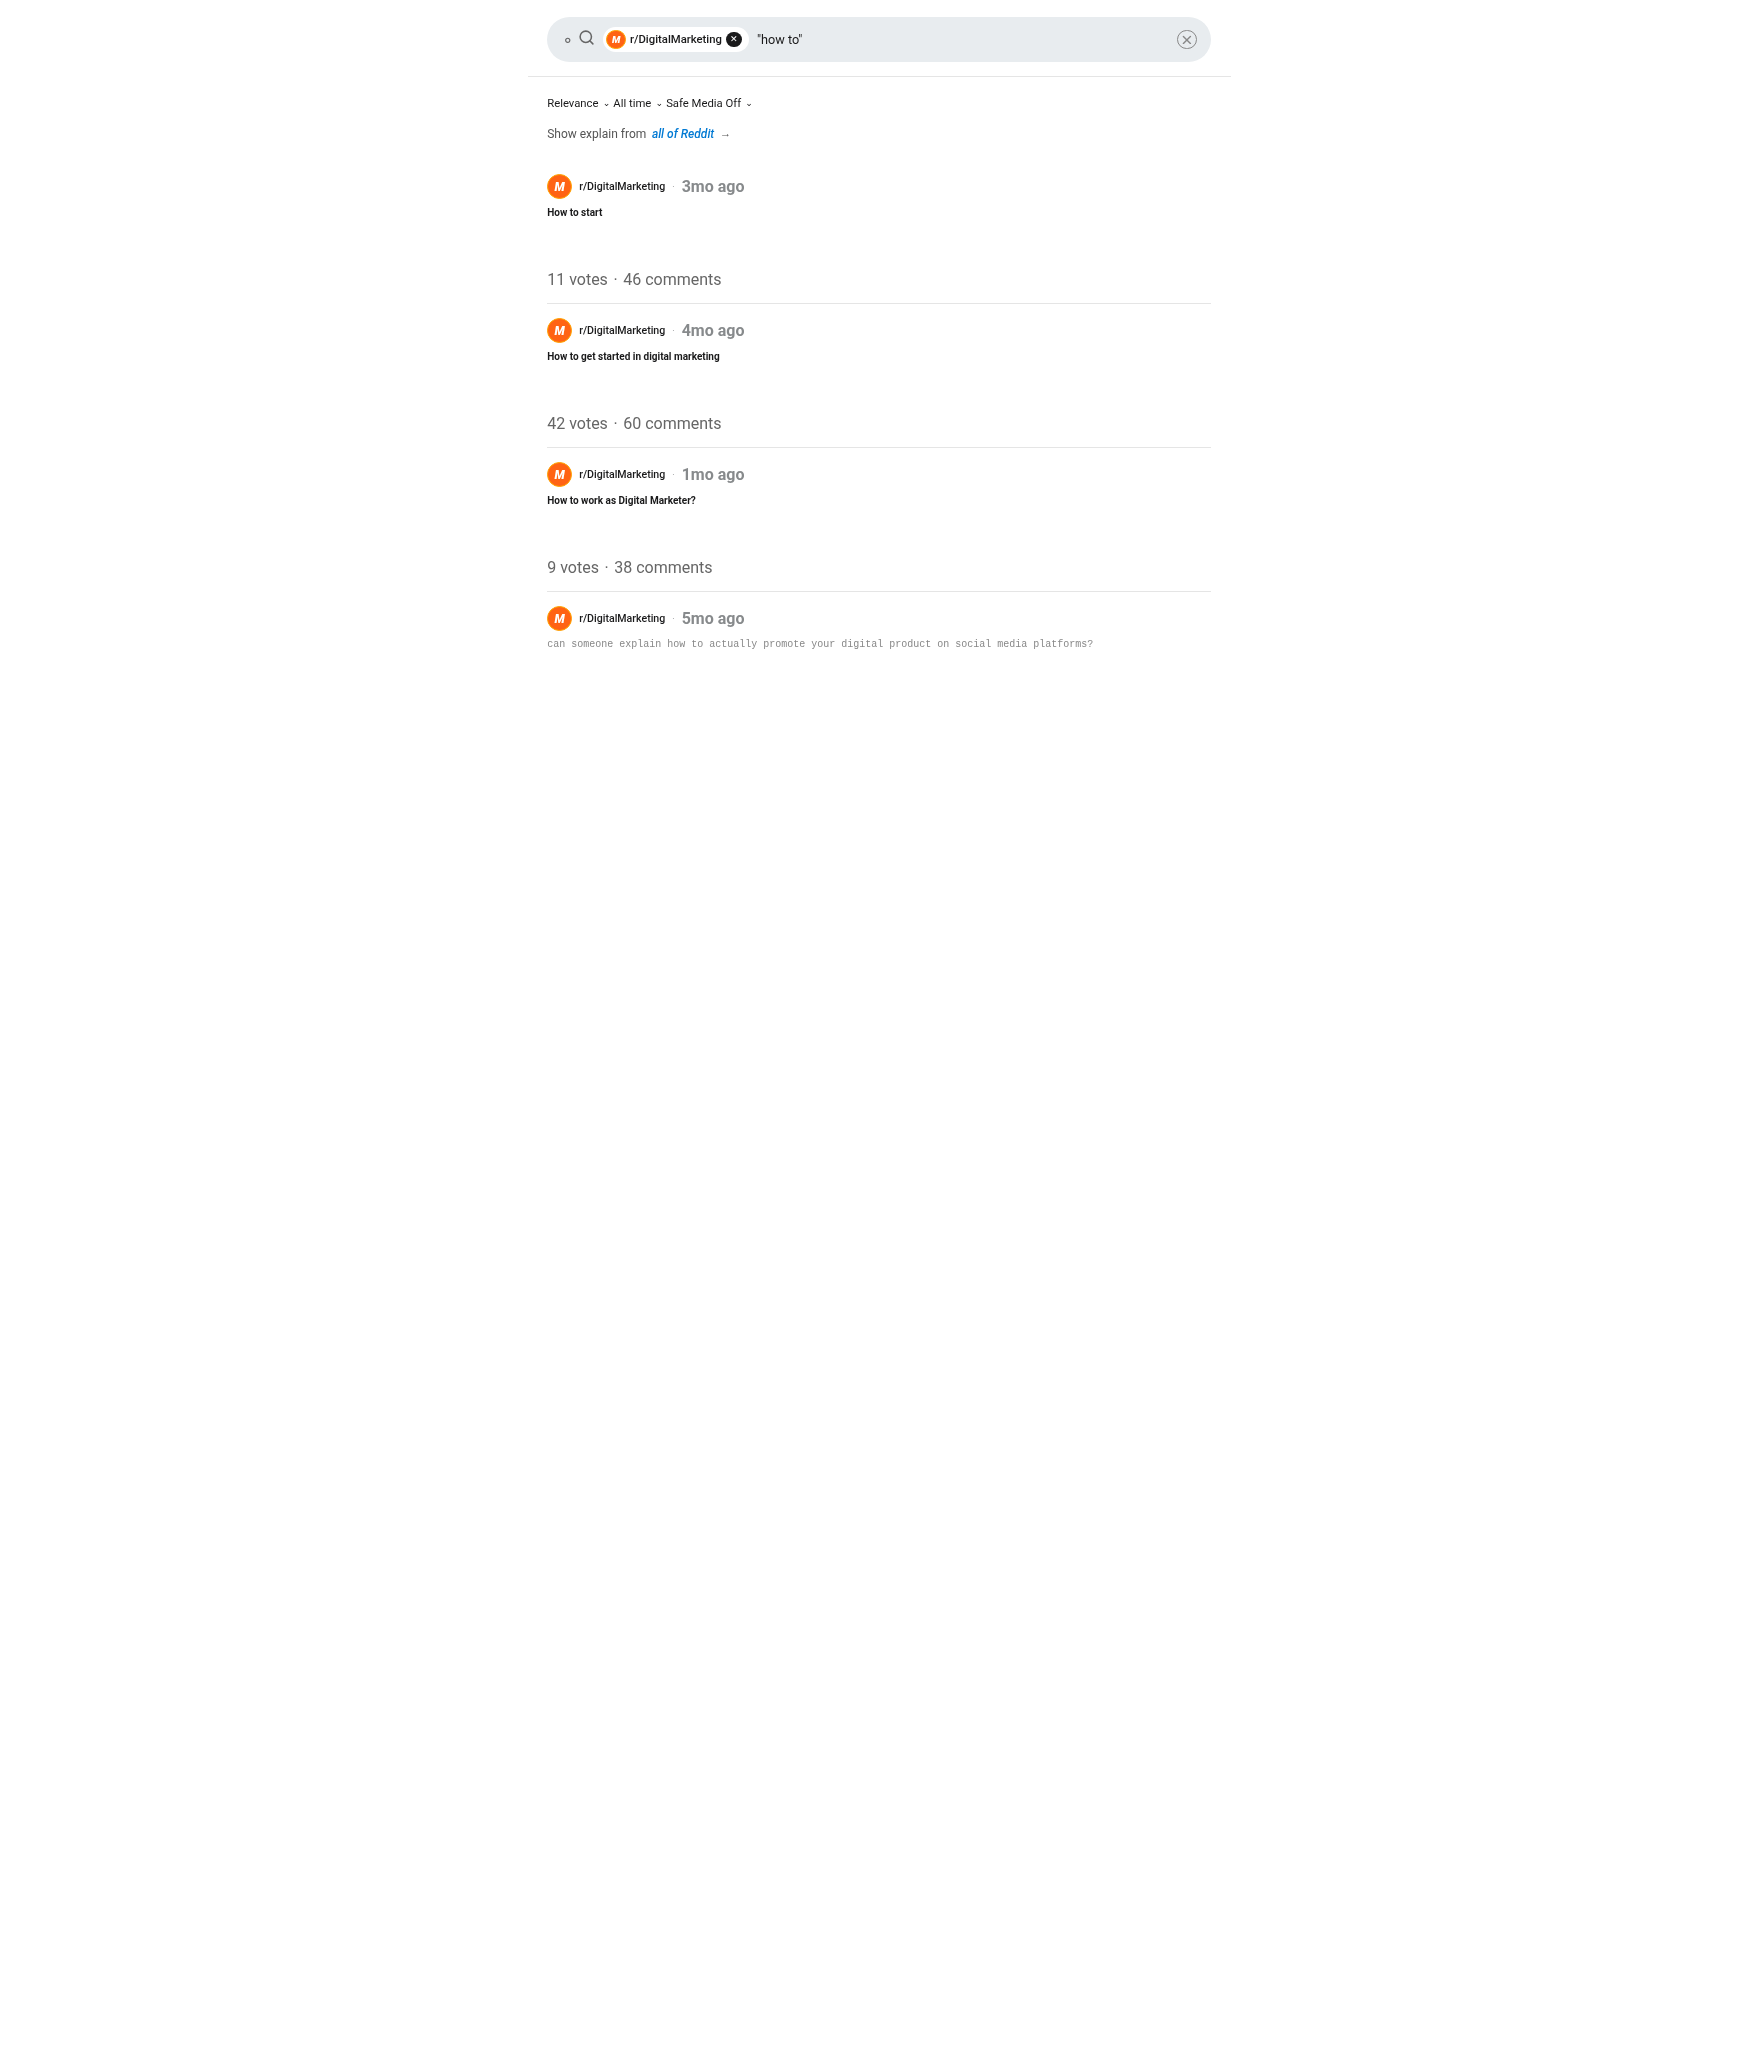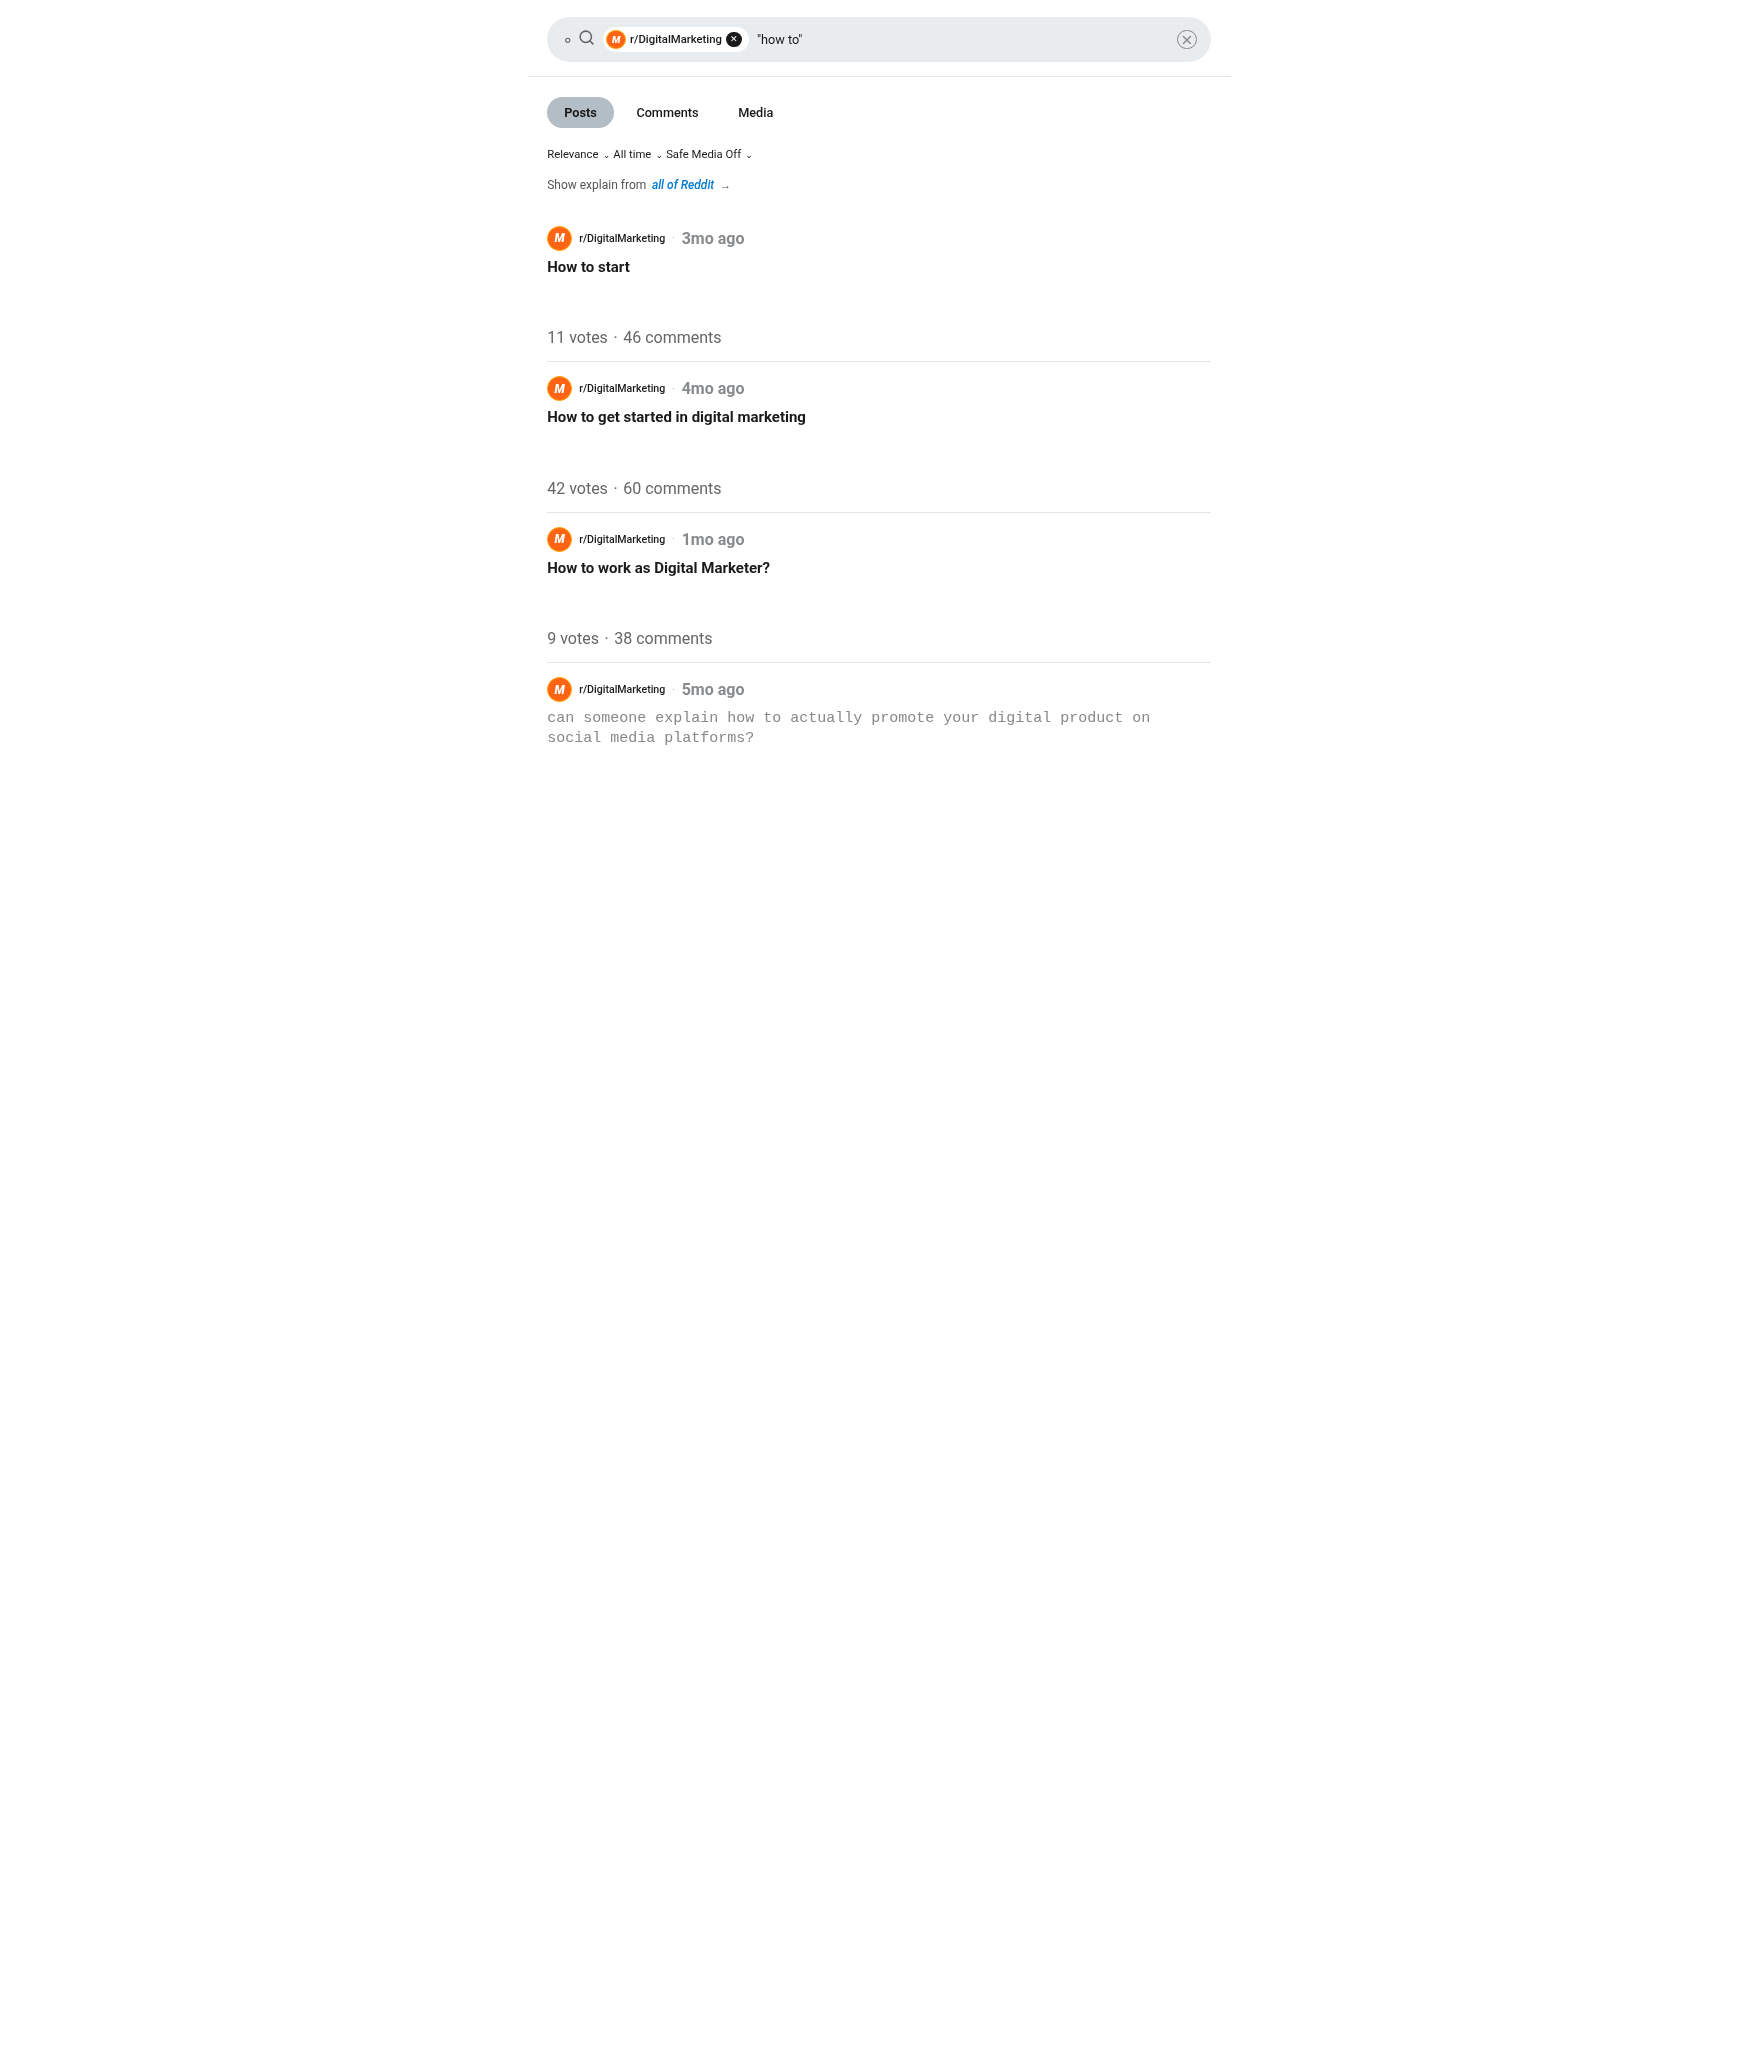--- a/index.html
+++ b/index.html
@@ -222,21 +222,21 @@
       font-size: 9.1px;
     }
 
     .post-time {
       font-size: 16px;
       color: #878a8c;
       font-weight: bold;
     }
 
     .post-title {
-      font-size: 15px;
+      font-size: 10px;
       font-weight: 700;
       color: #1a1a1b;
       margin-bottom: 7px;
       line-height: 1.3;
     }
 
     .post-title.faded {
       color: #888;
       font-weight: 400;
       font-family: Liberation Mono, monospace;
@@ -287,25 +287,20 @@
       <svg width="9.8" height="9.8" viewBox="0 0 14 14" fill="none" stroke="#888" stroke-width="2" stroke-linecap="round">
         <line x1="2" y1="2" x2="12" y2="12"></line>
         <line x1="12" y1="2" x2="2" y2="12"></line>
       </svg>
     </div>
   </div>
 </div>
 
 <div class="content">
 
-  <div class="tabs">
-    <div class="tab active">Posts</div>
-    <div class="tab">Comments</div>
-    <div class="tab">Media</div>
-  </div>
 
   <div class="filters">
     <div class="filter-btn">
       <span>Relevance</span>
       <span class="filter-chevron">⌄</span>
     </div>
     <div class="filter-btn">
       <span>All time</span>
       <span class="filter-chevron">⌄</span>
     </div>

